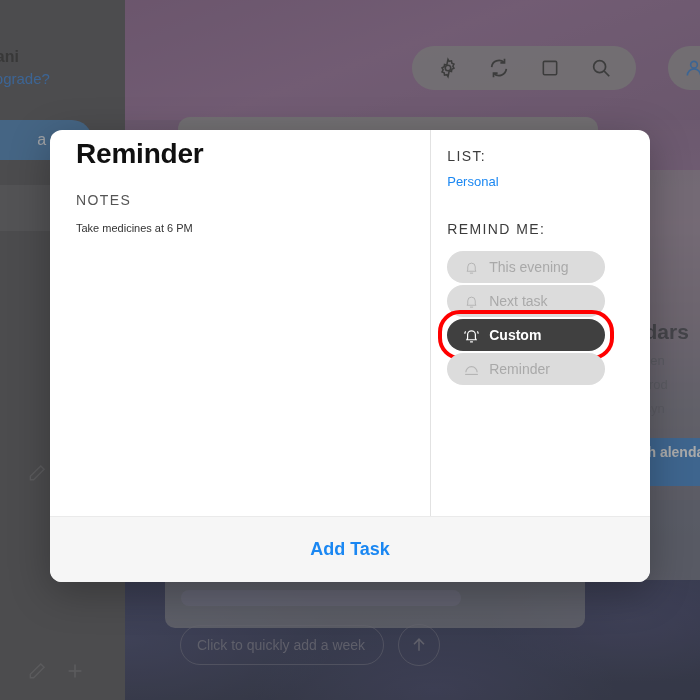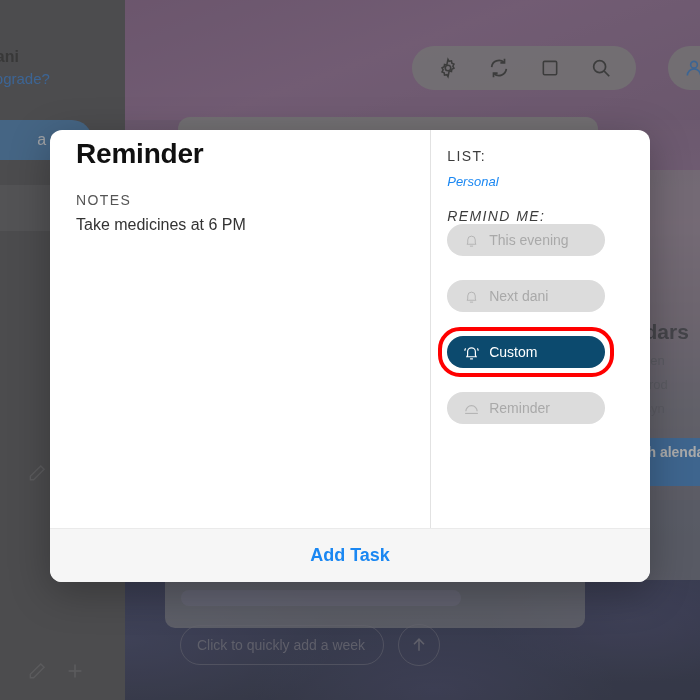--- a/index.html
+++ b/index.html
@@ -148,51 +148,51 @@
     box-shadow: 0 10px 40px rgba(0,0,0,.28);
     display: flex; flex-direction: column;
   }
   .modal-body { flex: 1; display: flex; min-height: 0; }
 
   .modal-left { width: 400px; padding: 8px 26px 0 26px; }
   .modal-title { font-size: 28px; font-weight: 700; color: #101010; letter-spacing: -.2px; }
   .notes-label {
     margin-top: 22px; font-size: 14px; color: #555; letter-spacing: 1.4px;
   }
-  .notes-text { margin-top: 8px; font-size: 16px; color: #333; }
+  .notes-text { margin-top: 14px; font-size: 11px; color: #333; }
 
   .modal-right {
     width: 232px; border-left: 1px solid #e2e2e2;
     padding: 18px 0 0 16px;
   }
   .sec-label {
     font-size: 14px; color: #3c3c3c; letter-spacing: 1.4px;
   }
-  .list-value { margin-top: 10px; font-size: 13px; color: #1a87f2; font-style: italic; }
-  .remind-label { margin-top: 19px; font-size: 14px; color: #3c3c3c; letter-spacing: 1.4px; font-style: italic; }
-
-  .opt-list { display: flex; flex-direction: column; gap: 24px; }
+  .list-value { margin-top: 10px; font-size: 13px; color: #1a87f2; }
+  .remind-label { margin-top: 32px; font-size: 14px; color: #3c3c3c; letter-spacing: 1.4px; }
+
+  .opt-list { margin-top: 14px; display: flex; flex-direction: column; gap: 2px; }
   .opt {
     position: relative;
     width: 158px; height: 32px; border-radius: 16px;
     background: #dcdcdc;
     display: flex; align-items: center; gap: 9px; padding-left: 16px;
     font-size: 14px; color: #a9a9a9;
   }
   .opt .oic { width: 17px; height: 17px; display: flex; align-items: center; justify-content: center; color: #b5b5b5; }
-  .opt.selected { background: #0c4a6e; color: #fff; font-weight: 400; }
+  .opt.selected { background: #404040; color: #fff; font-weight: 700; }
   .opt.selected .oic { color: #fff; }
   .opt.highlight::after {
     content: "";
     position: absolute; left: -9px; top: -9px; right: -9px; bottom: -9px;
     border: 4px solid #ff0000; border-radius: 22px; pointer-events: none;
   }
 
   .modal-footer {
-    height: 54px; background: #f6f6f6; border-top: 1px solid #eaeaea;
+    height: 66px; background: #f6f6f6; border-top: 1px solid #eaeaea;
     display: flex; align-items: center; justify-content: center;
   }
   .add-task-btn { font-size: 18px; font-weight: 700; color: #1a87f2; }
 </style>
 </head>
 <body>
 
 <div id="app">
 
   <div class="bg-layer">
@@ -335,21 +335,21 @@
           </div>
 
 
           <div class="opt">
             <span class="oic">
               <svg viewBox="0 0 24 24" width="15" height="15" fill="none" stroke="currentColor" stroke-width="1.6">
                 <path d="M6 16v-5a6 6 0 0 1 12 0v5l1.2 2H4.8z"></path>
                   <line x1="9.5" y1="21" x2="14.5" y2="21"></line>
               </svg>
             </span>
-            <span>Next dani</span>
+            <span>Next task</span>
           </div>
 
           <div class="opt selected highlight">
             <span class="oic">
               <svg viewBox="0 0 24 24" width="17" height="17" fill="none" stroke="currentColor" stroke-width="1.7">
                 <path d="M6.5 16v-5a5.5 5.5 0 0 1 11 0v5l1 2h-13z"></path>
                   <line x1="10" y1="21" x2="14" y2="21"></line>
                 <path d="M2.6 9.5a5 5 0 0 1 1.1-3.2M21.4 9.5a5 5 0 0 0-1.1-3.2"></path>
               </svg>
             </span>

